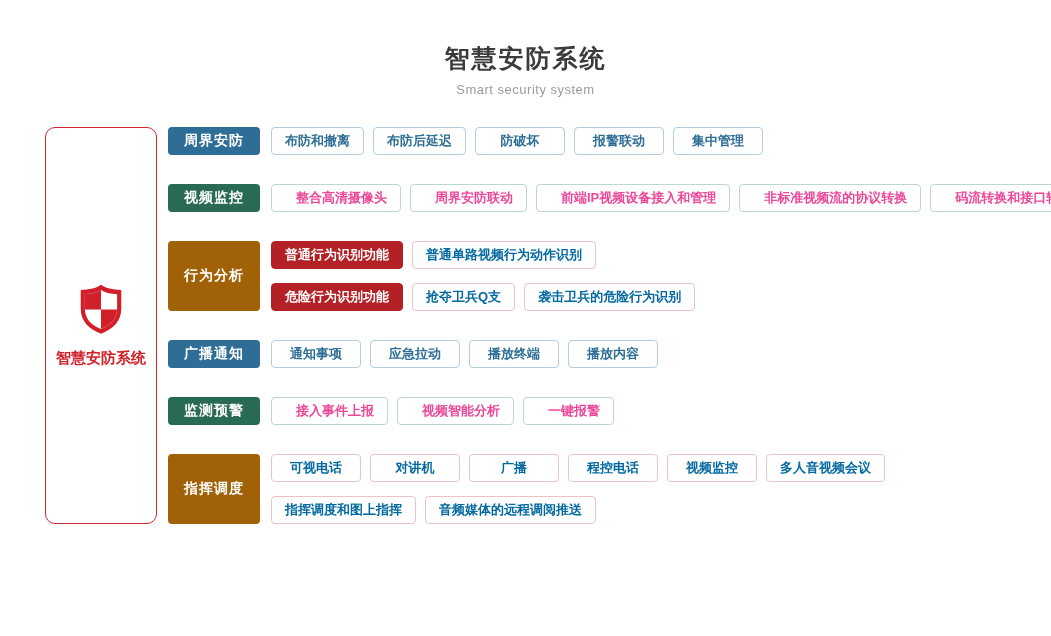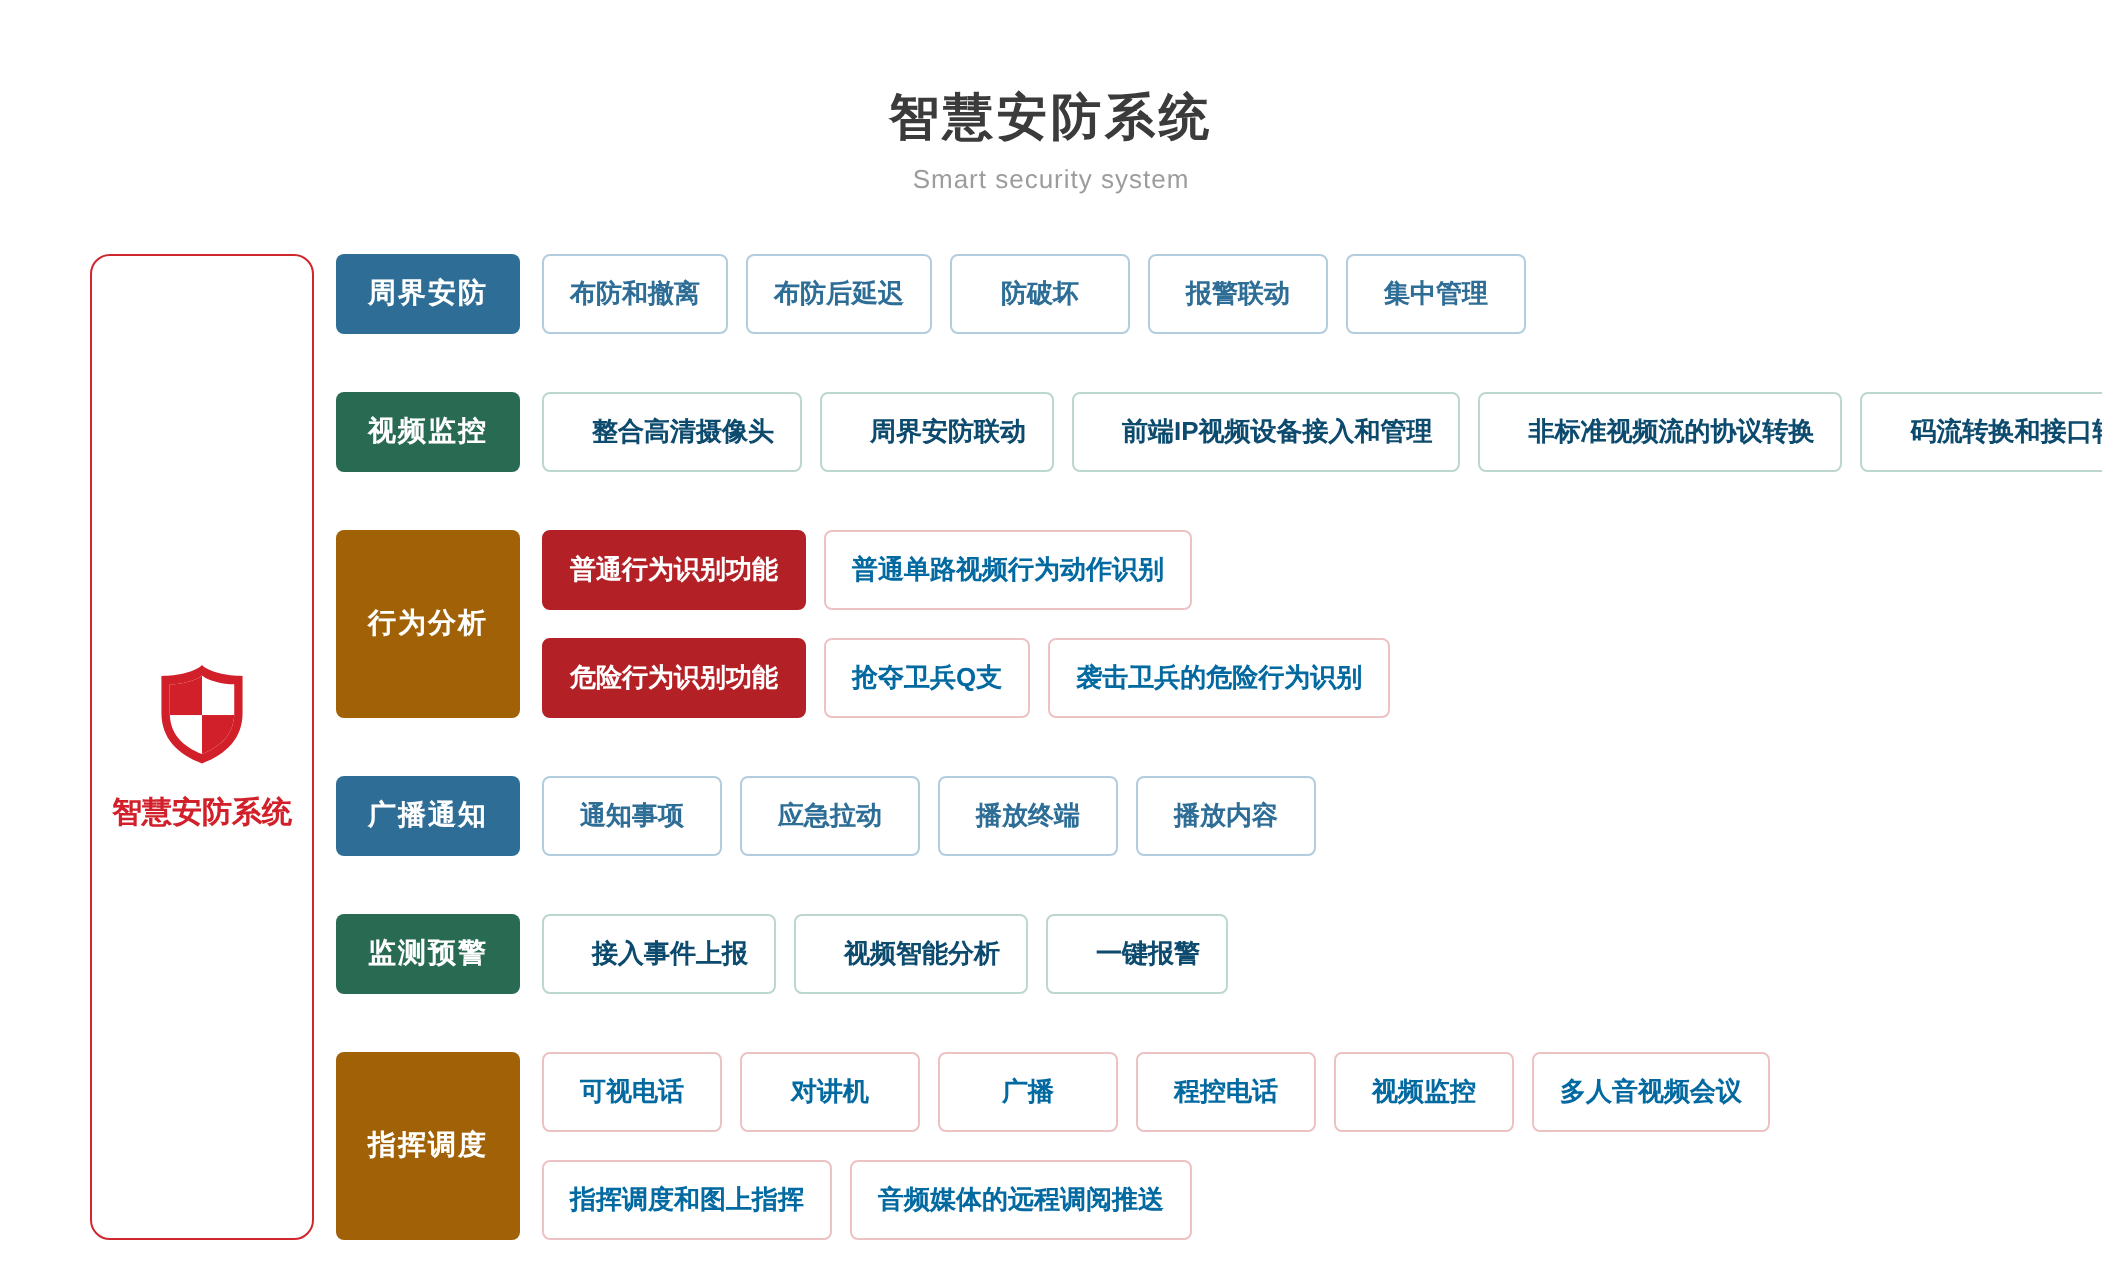--- a/index.html
+++ b/index.html
@@ -61,38 +61,38 @@
     font-weight: bold;
     display: flex;
     align-items: center;
     justify-content: center;
     margin-right: 11px;
     letter-spacing: 1px;
   }
   .lines { display: flex; flex-direction: column; gap: 14px; justify-content: center; }
   .line { display: flex; gap: 9px; }
   .item {
-    height: 40px;
+    height: 28px;
     min-width: 90px;
     padding: 0 13px;
     border: 1px solid;
     border-radius: 4px;
     background: #ffffff;
     display: flex;
     align-items: center;
     justify-content: center;
     font-size: 13px;
     font-weight: bold;
     white-space: nowrap;
   }
   
   .theme-blue  .cat { background: #2e6e96; }
   .theme-blue  .item { color: #2e6e96; border-color: #b2cddd; }
   .theme-green .cat { background: #296a53; }
-  .theme-green .item { color: #0c4a6e; border-color: #bcd7cc; padding-left: 24px; }
+  .theme-green .item { color: #ec4899; border-color: #bcd7cc; padding-left: 24px; }
   .theme-red   .cat { background: #a16207; }
   .theme-red   .item { color: #0369a1; border-color: #edc2c4; }
   .theme-red   .item.filled {
     background: #b32025;
     border-color: #b32025;
     color: #ffffff;
   }
 </style>
 </head>
 <body>

